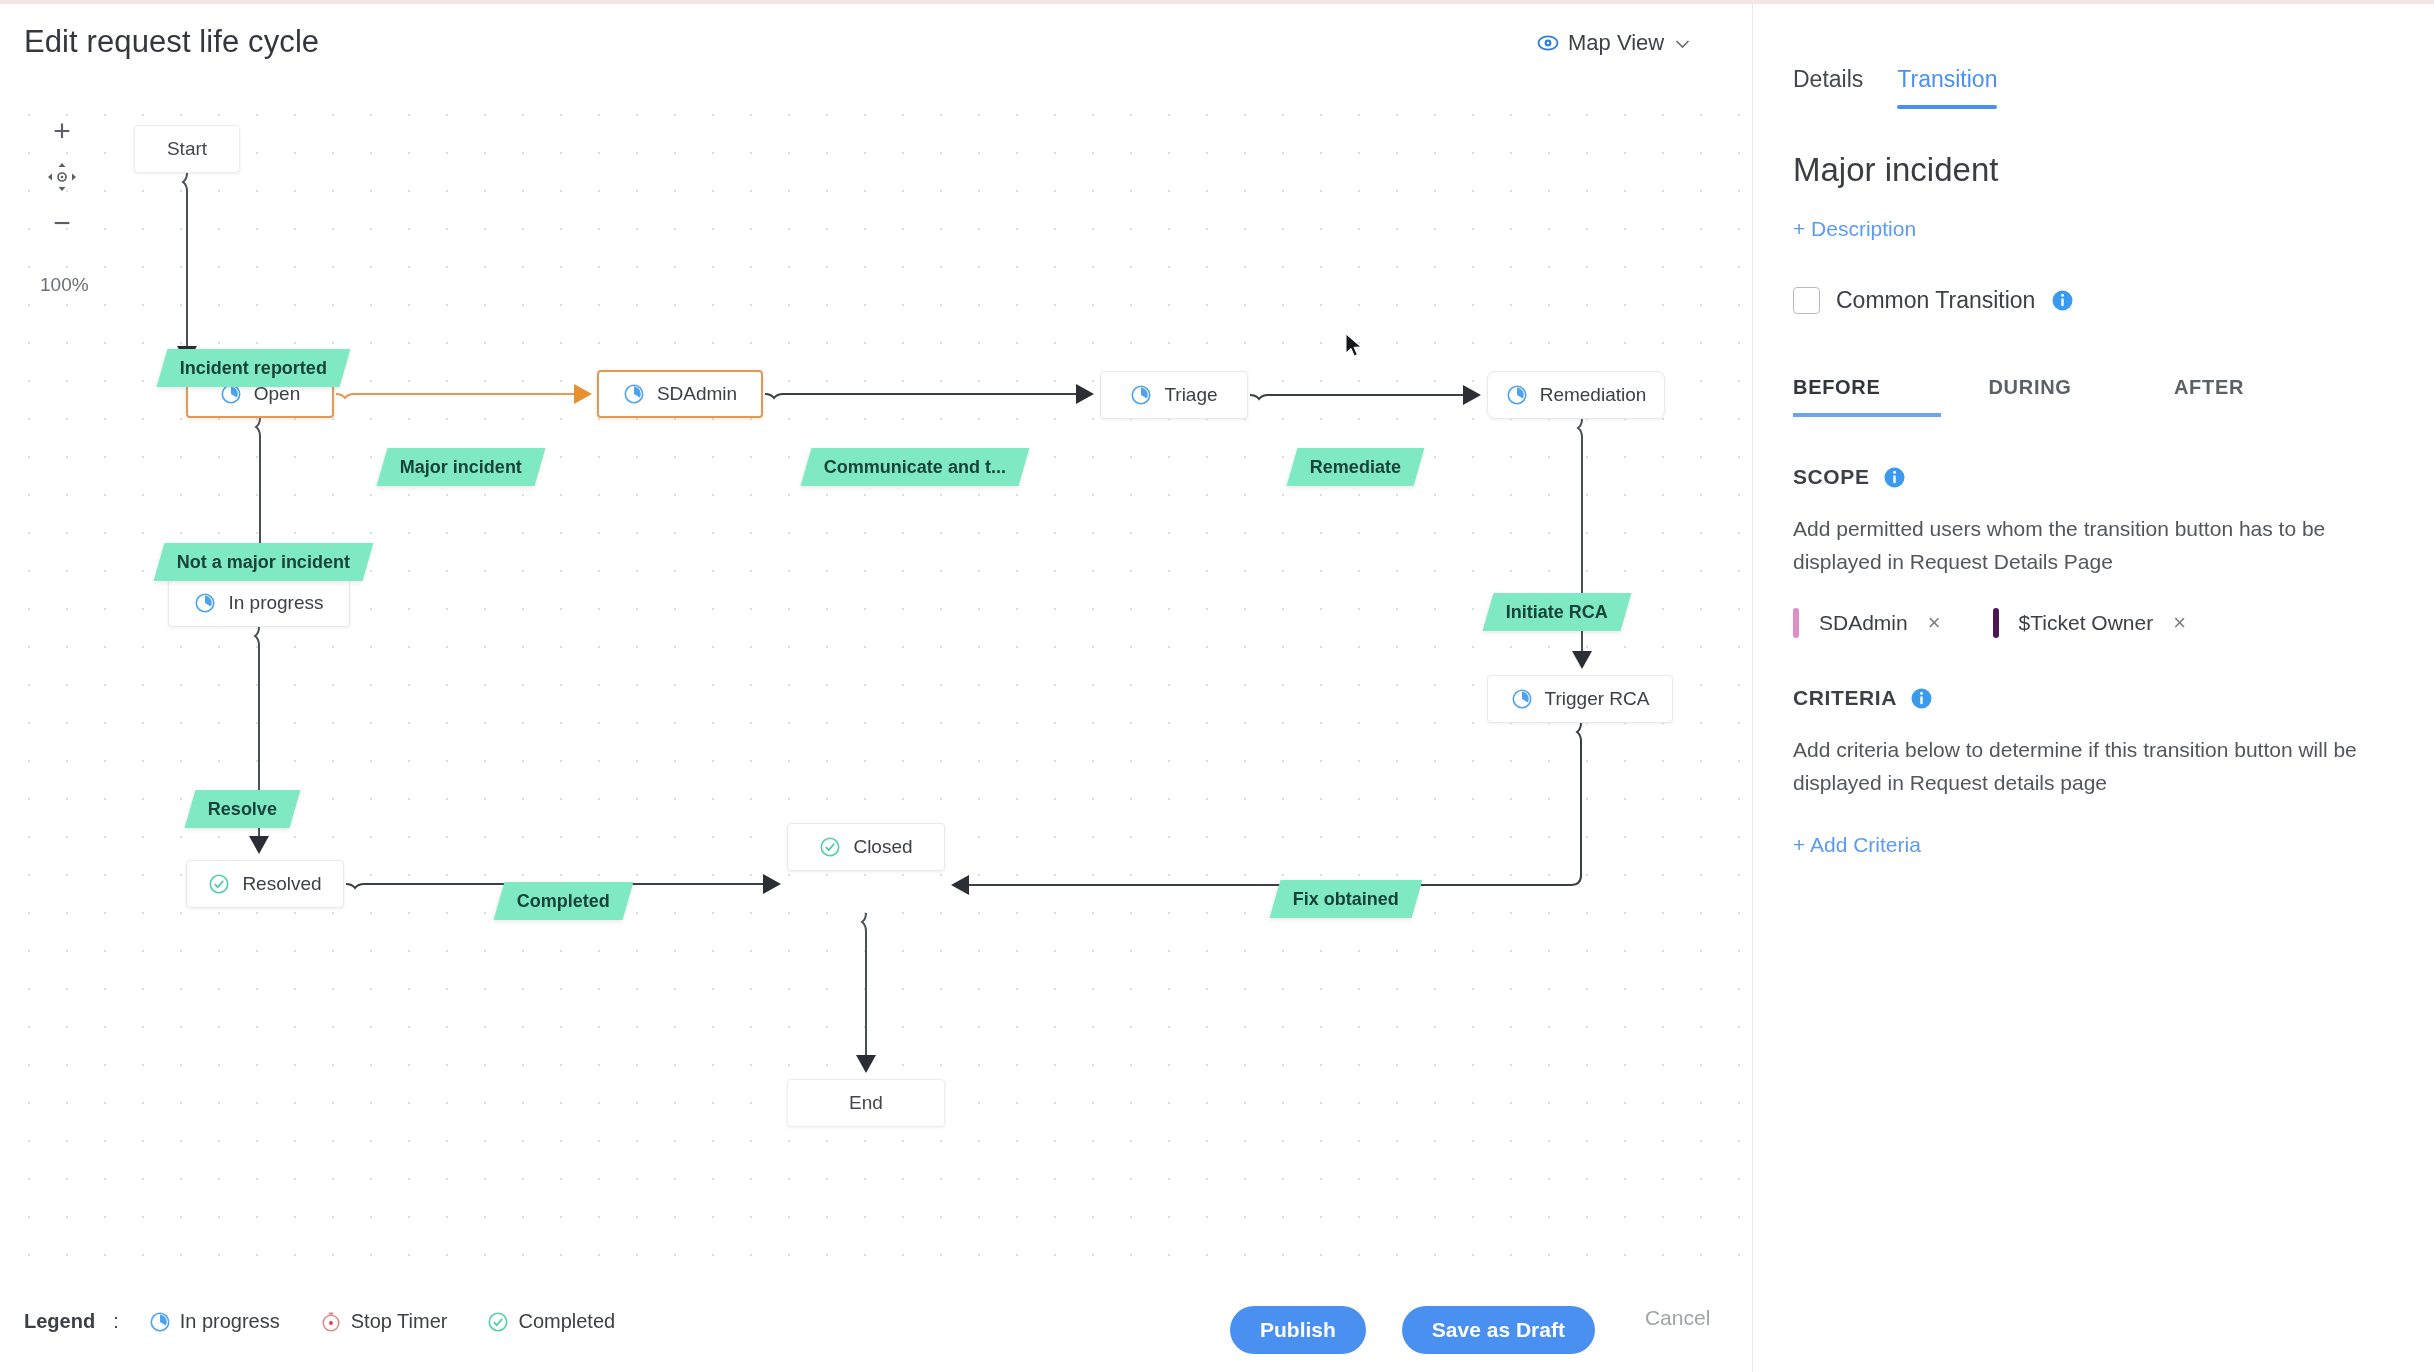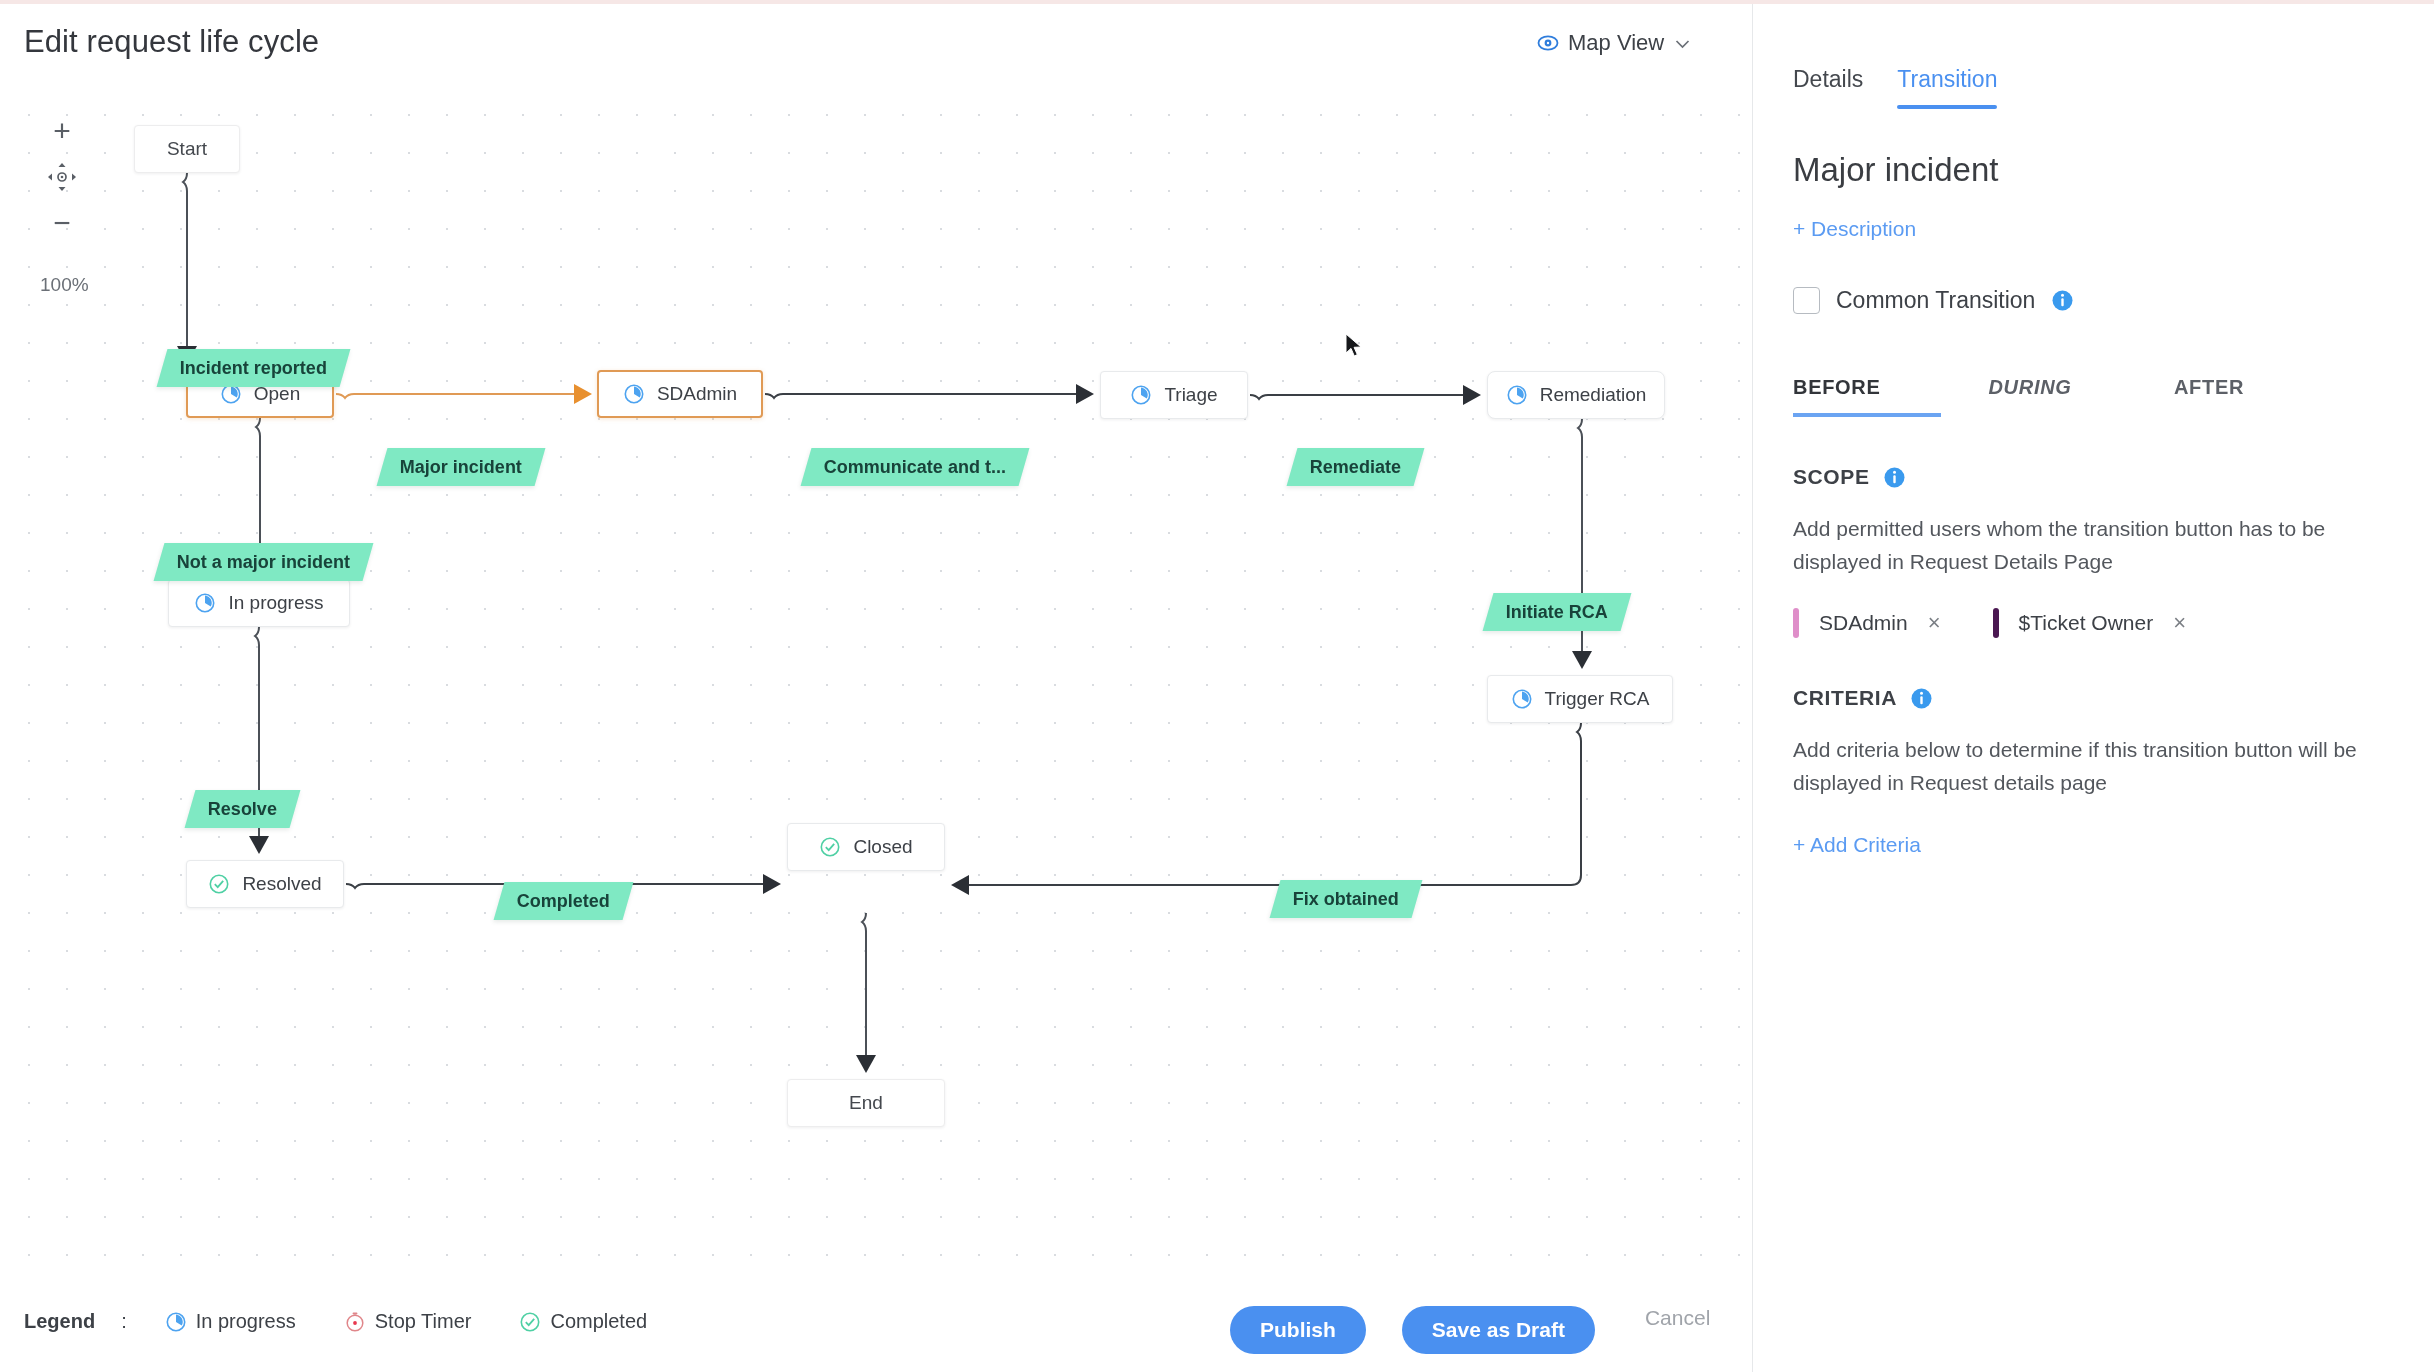--- a/index.html
+++ b/index.html
@@ -71,21 +71,21 @@
     padding:0 18px;
     transform: skewX(-16deg);
     box-shadow:0 2px 4px rgba(60,90,80,.13);
   }
   .chip > span { transform: skewX(16deg); display:block; }
 
   svg.edges { position:absolute; left:0; top:0; width:1752px; height:1190px; pointer-events:none; }
 
   
   .footer { position:absolute; left:0; top:1280px; width:1752px; height:92px; background:#fff; }
-  .legend { position:absolute; left:24px; top:30px; display:flex; align-items:center; gap:18px;
+  .legend { position:absolute; left:24px; top:30px; display:flex; align-items:center; gap:10px;
             font-size:20px; color:#3d4147; }
   .legend .lg-title { font-weight:700; margin-right:8px; }
   .legend .lg-colon { margin-right:20px; }
   .lg-item { display:flex; align-items:center; gap:9px; margin-right:30px; font-size:20px; color:#3d4147; }
   .lg-item .ic { width:22px; height:22px; flex:0 0 22px; }
 
   .actions { position:absolute; left:1230px; top:26px; display:flex; align-items:flex-start; gap:36px; }
   .btn {
     border:none; border-radius:24px; height:48px; padding:0 30px;
     background:#4a90f0; color:#fff; font-size:21px; font-weight:600; cursor:pointer;
@@ -113,21 +113,21 @@
   .ckbox { width:27px; height:27px; border:1.6px solid #b6bbc1; border-radius:4px; background:#fff; cursor:pointer; flex:0 0 27px; }
   .cklabel { font-size:23px; color:#3d4147; }
   .info-ic { width:23px; height:23px; flex:0 0 23px; }
 
   .stabs { margin-top:62px; display:flex; position:relative; }
   .stab { font-size:20px; font-weight:700; letter-spacing:.7px; color:#5c6067; cursor:pointer;
           padding-bottom:18px; text-align:center; }
   .stab.active { color:#32353a; }
   .stab.active::after { content:""; position:absolute; left:0; width:148px; bottom:0; height:4px; background:#6ba4f2; }
   .stab:nth-child(1){ width:148px; text-align:left;}
-  .stab:nth-child(2){ width:178px;font-style:italic; }
+  .stab:nth-child(2){ width:178px; }
   .stab:nth-child(3){ width:180px; }
 
   .sect-head { margin-top:48px; display:flex; align-items:center; gap:13px;
                font-size:21px; font-weight:700; letter-spacing:.6px; color:#3d4147; }
   .sect-desc { margin-top:24px; font-size:21px; line-height:1.55; color:#53575d; max-width:600px; }
 
   .chips-row { margin-top:30px; display:flex; align-items:center; gap:52px; }
   .uchip { display:flex; align-items:center; gap:20px; }
   .uchip .bar { width:6px; height:30px; border-radius:3px; flex:0 0 6px; }
   .uchip .nm { font-size:21px; color:#3d4147; white-space:nowrap; }

